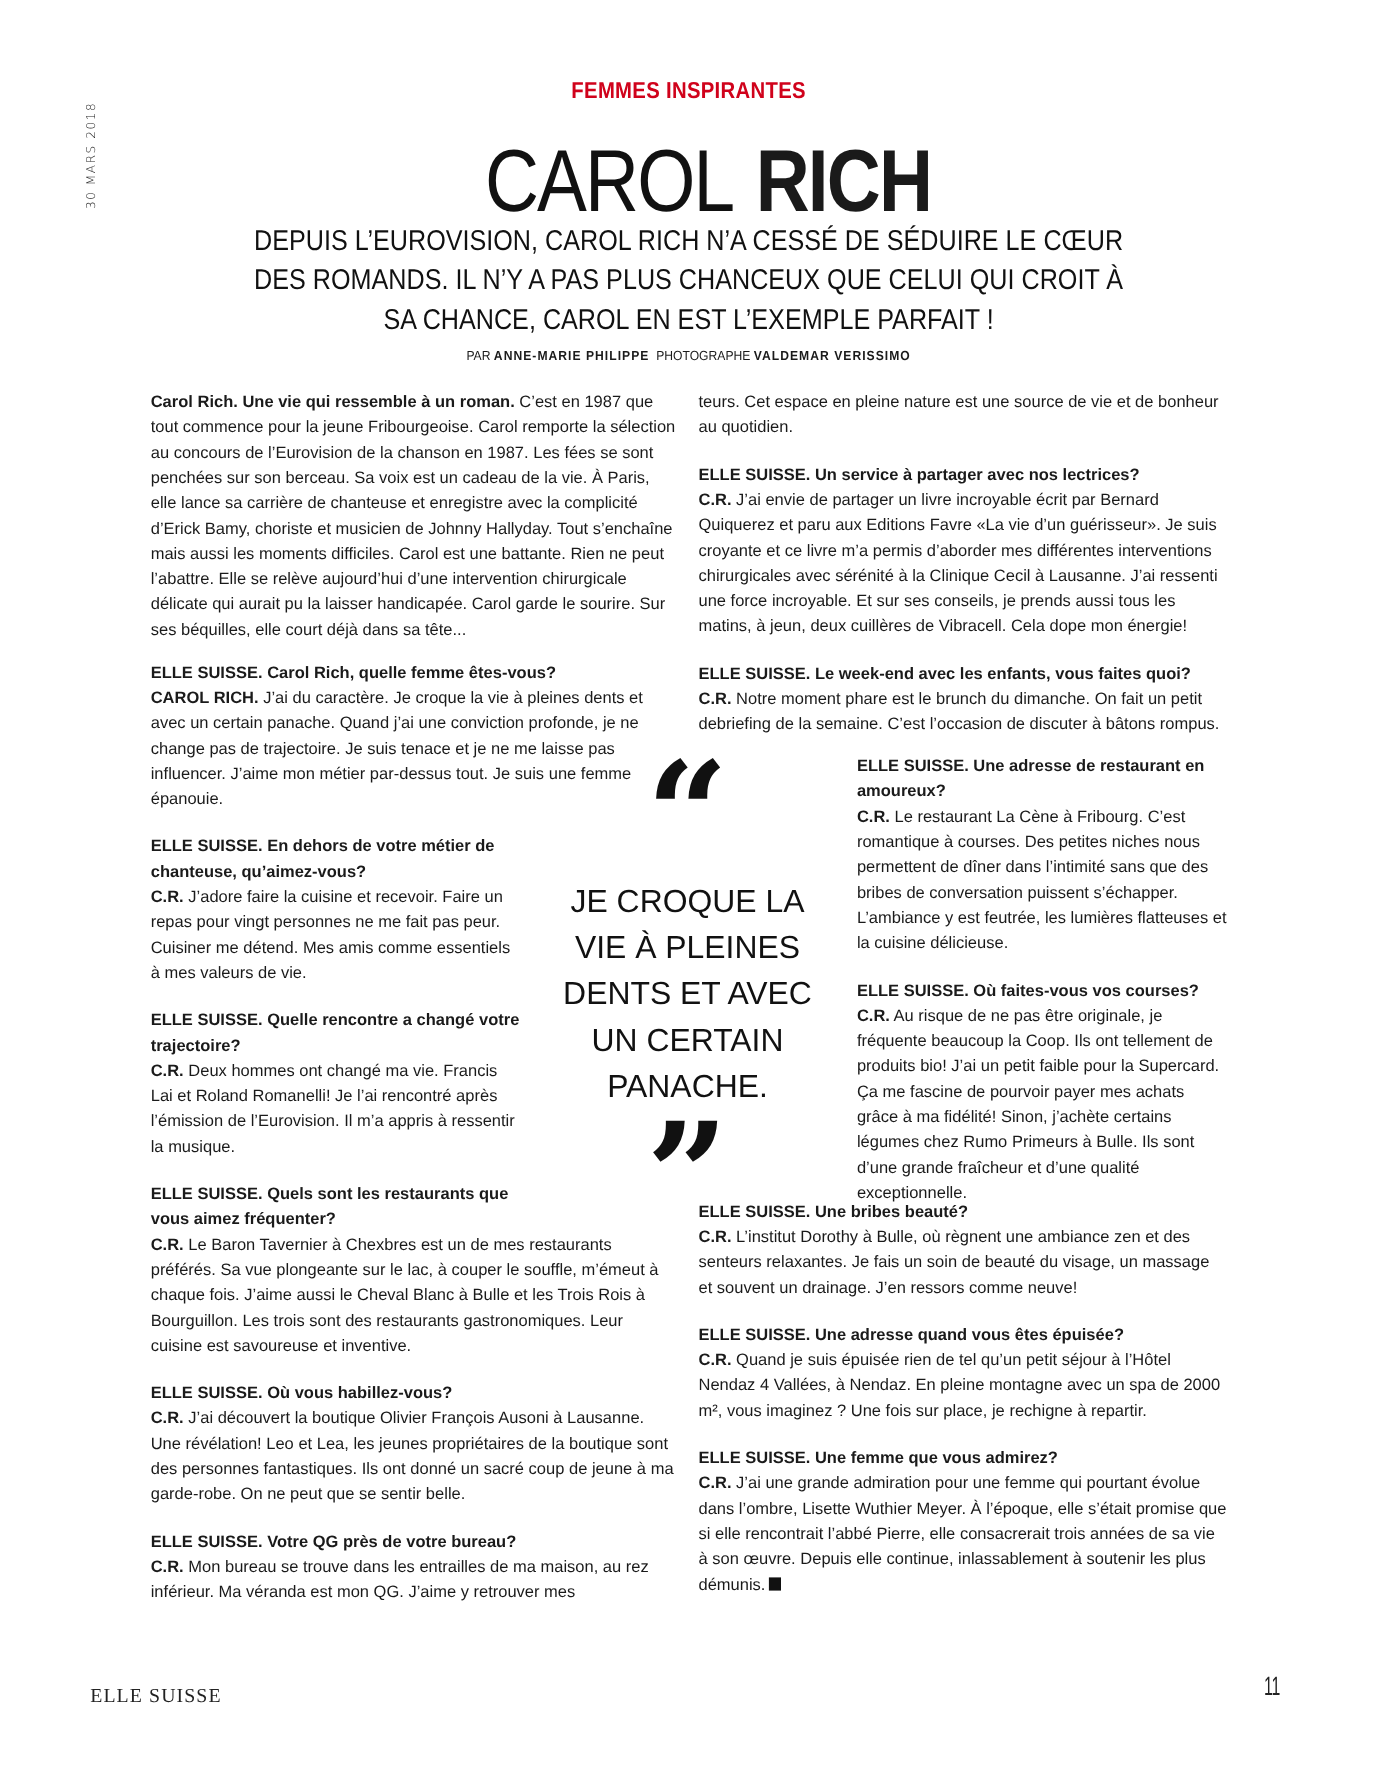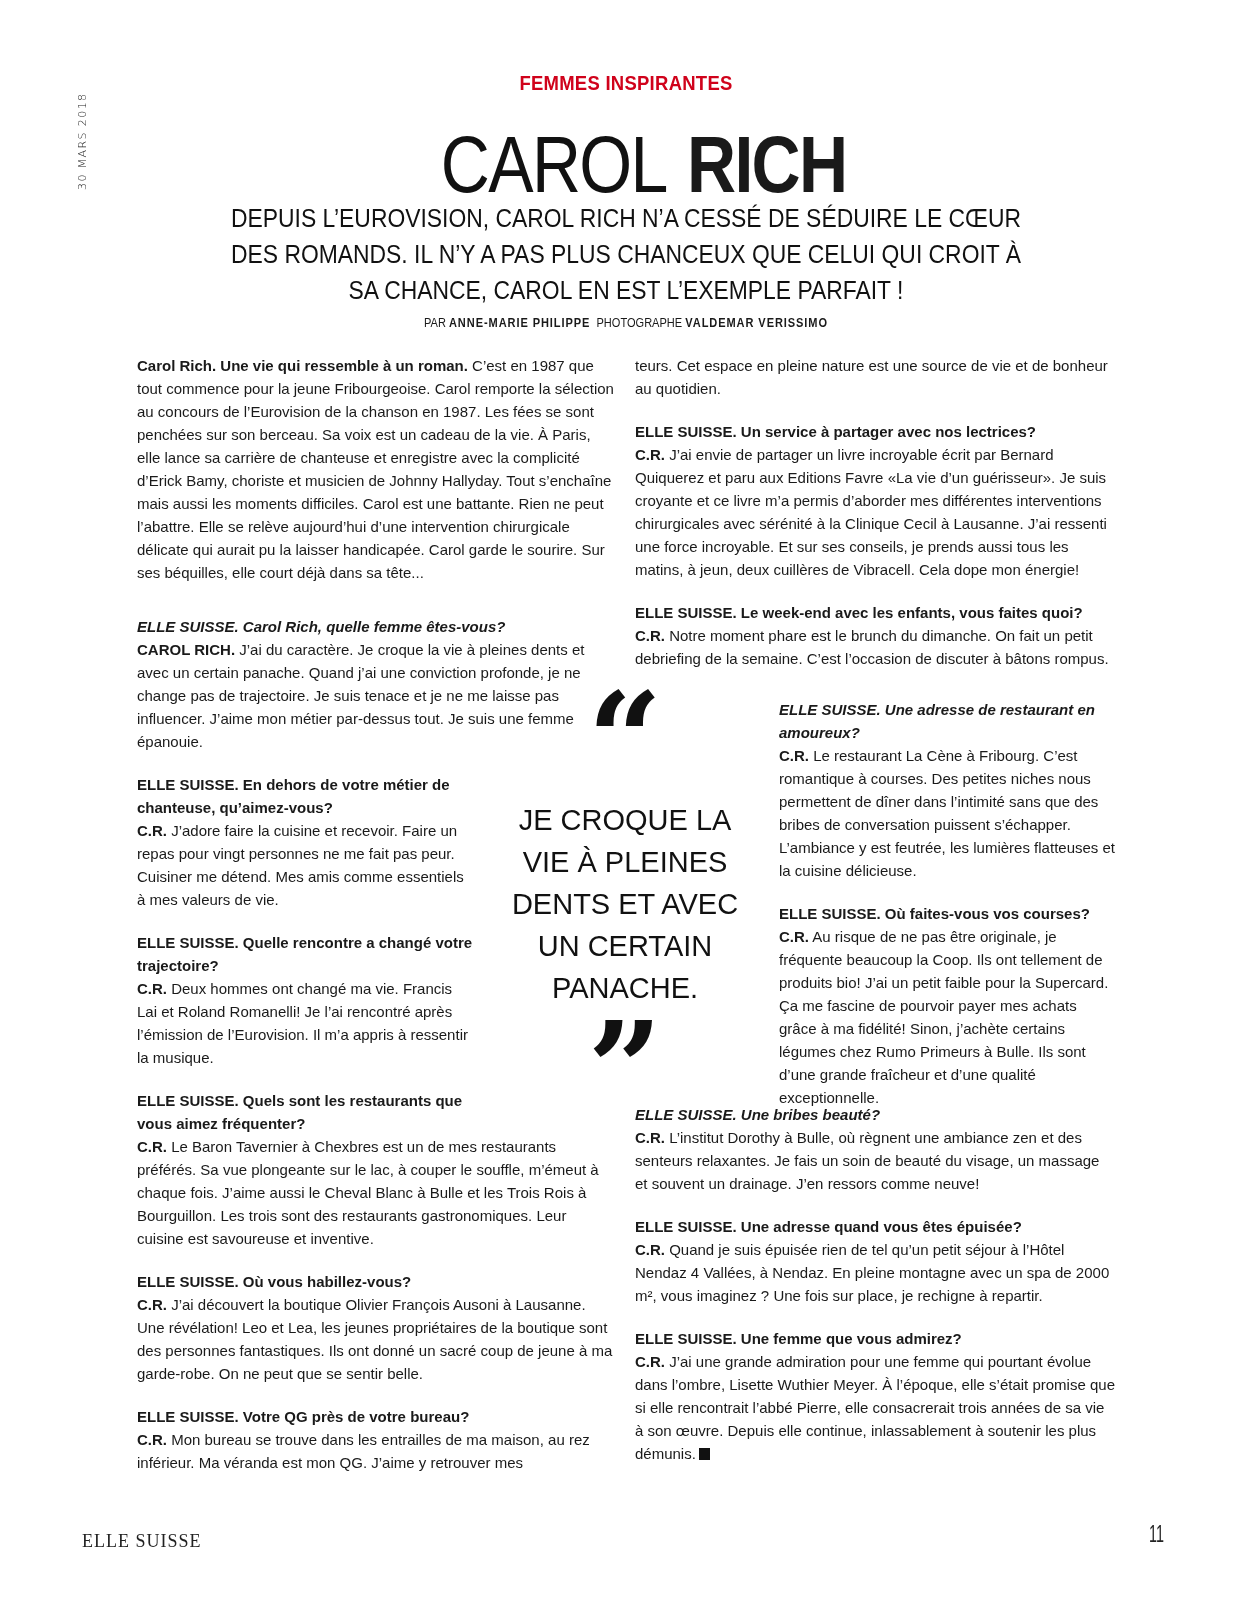--- a/index.html
+++ b/index.html
@@ -10,21 +10,21 @@
   .title { position: absolute; left: 0; width: 100%; top: 108px; text-align: center; font-family: "Liberation Sans", sans-serif; font-size: 80px; line-height: 90px; letter-spacing: -2px; }
   .title .light { font-weight: 100; -webkit-text-stroke: 0; color: #111; display: inline-block; transform: scaleX(0.85); transform-origin: right center; }
   .title .bold { font-weight: bold; display: inline-block; transform: scaleX(0.85); transform-origin: left center; }
   .standfirst { position: absolute; left: 160px; width: 932px; top: 200px; text-align: center; font-family: "Liberation Sans", sans-serif; font-size: 26px; line-height: 36px; color: #111; transform: scaleX(0.88); transform-origin: center top; }
   .credits { position: absolute; left: 0; width: 100%; top: 316px; text-align: center; font-size: 12px; font-family: "Liberation Sans", sans-serif; transform: scaleX(0.92); }
   .credits .lbl { font-weight: normal; letter-spacing: 0; }
   .credits .nm { font-weight: bold; letter-spacing: 1px; }
   .col { position: absolute; font-family: "Liberation Sans", sans-serif; font-size: 15px; line-height: 23px; color: #1a1a1a; }
   .col p { margin: 0; }
   .col .q { font-weight: bold; margin-top: 20px; }
-  .col .q.first { margin-top: 13px; font-style: italic; }
+  .col .q.first { margin-top: 0; }
   .col .lead { font-weight: bold; }
   .col .a b { font-weight: bold; }
   .col-left { left: 137px; top: 354px; width: 478px; }
   .col-right-top { left: 635px; top: 354px; width: 480px; }
   .col-right-mid { left: 779px; top: 685px; width: 336px; }
   .col-right-bot { left: 635px; top: 1090px; width: 480px; }
   .narrow { width: 336px; }
   .pullquote { position: absolute; left: 500px; width: 250px; top: 680px; text-align: center; }
   .pq-open, .pq-close { font-family: "DejaVu Serif", serif; font-size: 130px; line-height: 120px; font-weight: bold; color: #111; height: 90px; overflow: visible; }
   .pq-open { margin-top: 0; }
@@ -53,21 +53,21 @@
 <div class="credits">
   <span class="lbl">PAR</span>
   <span class="nm">ANNE-MARIE PHILIPPE</span>
   &nbsp;<span class="lbl">PHOTOGRAPHE</span>
   <span class="nm">VALDEMAR VERISSIMO</span>
 </div>
 
 <div class="col col-left">
   <p><span class="lead">Carol Rich. Une vie qui ressemble à un roman.</span><span> C’est en 1987 que tout commence pour la jeune Fribourgeoise. Carol remporte la sélection au concours de l’Eurovision de la chanson en 1987. Les fées se sont penchées sur son berceau. Sa voix est un cadeau de la vie. À Paris, elle lance sa carrière de chanteuse et enregistre avec la complicité d’Erick Bamy, choriste et musicien de Johnny Hallyday. Tout s’enchaîne mais aussi les moments difficiles. Carol est une battante. Rien ne peut l’abattre. Elle se relève aujourd’hui d’une intervention chirurgicale délicate qui aurait pu la laisser handicapée. Carol garde le sourire. Sur ses béquilles, elle court déjà dans sa tête...</span></p>
 
-  <p class="q" style="margin-top:31px;font-style:italic;">ELLE SUISSE. Carol Rich, quelle femme êtes-vous?</p>
+  <p class="q" style="margin-top:16px;">ELLE SUISSE. Carol Rich, quelle femme êtes-vous?</p>
   <p class="a"><b>CAROL RICH.</b><span style="display:inline;"> J’ai du caractère. Je croque la vie à pleines dents et avec un certain panache. Quand j’ai une conviction profonde, je ne change pas de trajectoire. Je suis tenace et je ne me laisse pas influencer. J’aime mon métier par-dessus tout. Je suis une femme épanouie.</span></p>
 
   <div class="narrow">
     <p class="q">ELLE SUISSE. En dehors de votre métier de chanteuse, qu’aimez-vous?</p>
     <p class="a"><b>C.R.</b><span> J’adore faire la cuisine et recevoir. Faire un repas pour vingt personnes ne me fait pas peur. Cuisiner me détend. Mes amis comme essentiels à mes valeurs de vie.</span></p>
 
     <p class="q">ELLE SUISSE. Quelle rencontre a changé votre trajectoire?</p>
     <p class="a"><b>C.R.</b><span> Deux hommes ont changé ma vie. Francis Lai et Roland Romanelli! Je l’ai rencontré après l’émission de l’Eurovision. Il m’a appris à ressentir la musique.</span></p>
 
     <p class="q">ELLE SUISSE. Quels sont les restaurants que vous aimez fréquenter?</p>

